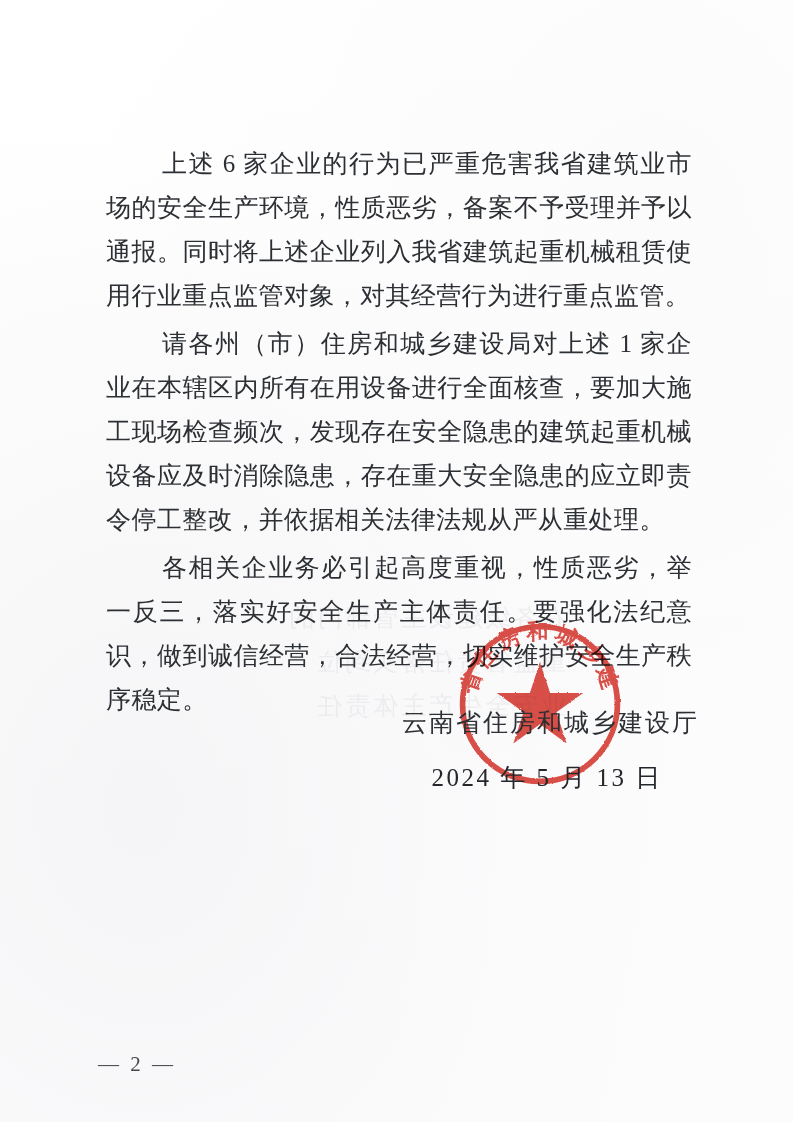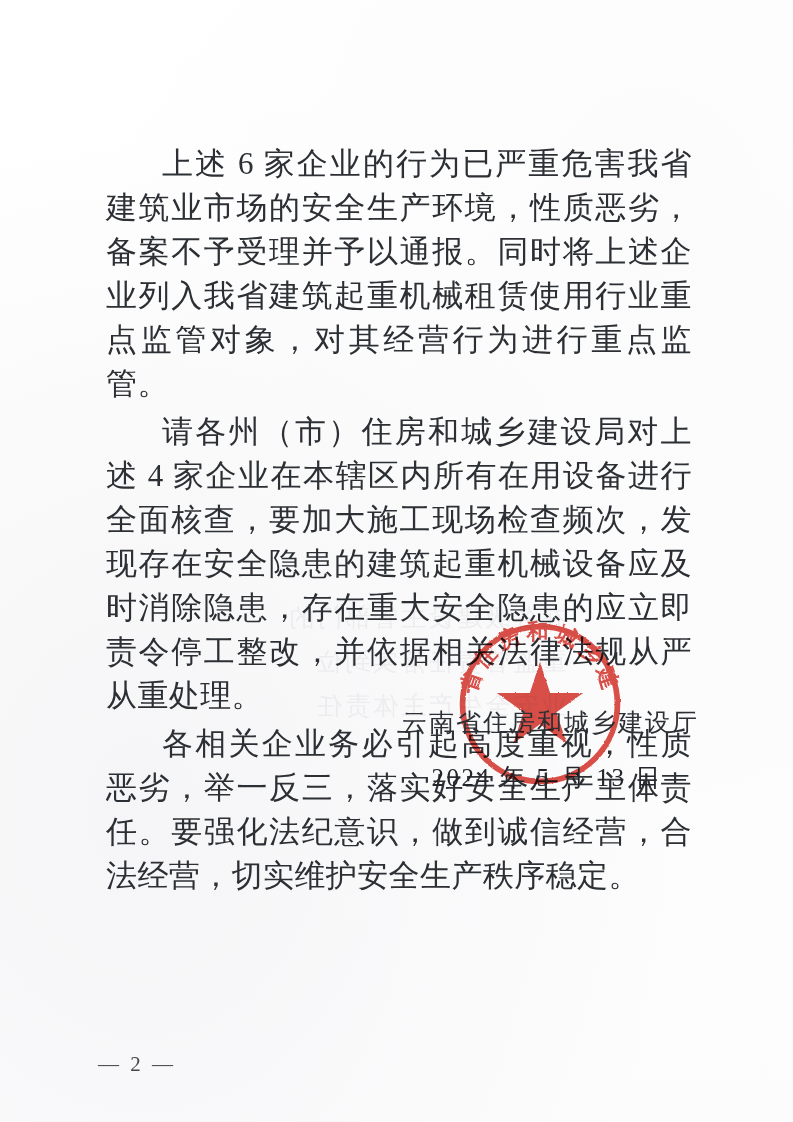--- a/index.html
+++ b/index.html
@@ -48,21 +48,21 @@
 
   
   .body-text {
     position: absolute;
     left: 106px;
     top: 142px;
     width: 586px;
   }
   .para {
     margin: 0 0 4px 0;
-    font-size: 31px;
+    font-size: 25px;
     line-height: 44px;
     color: #2c2f33;
     text-align: justify;
     text-align-last: left;
     text-indent: 56px;
     letter-spacing: 0.4px;
     font-family: "Liberation Serif", "DejaVu Serif", serif;
   }
 
   
@@ -121,21 +121,21 @@
 <div class="page">
 
   <div class="paper-tint"></div>
 
   <div class="bleed"><span>在各级建设主管部门的</span>
 <span>重监管责任落实到位</span>
 <span>业安全生产主体责任</span></div>
 
   <div class="body-text">
     <p class="para">上述 6 家企业的行为已严重危害我省建筑业市场的安全生产环境，性质恶劣，备案不予受理并予以通报。同时将上述企业列入我省建筑起重机械租赁使用行业重点监管对象，对其经营行为进行重点监管。</p>
-    <p class="para">请各州（市）住房和城乡建设局对上述 4 家企业在本辖区内所有在用设备进行全面核查，要加大施工现场检查频次，发现存在安全隐患的建筑起重机械设备应及时消除隐患，存在重大安全隐患的应立即责令停工整改，并依据相关法律法规从严从重处理。</p>
+    <p class="para">请各州（市）住房和城乡建设局对上述 1 家企业在本辖区内所有在用设备进行全面核查，要加大施工现场检查频次，发现存在安全隐患的建筑起重机械设备应及时消除隐患，存在重大安全隐患的应立即责令停工整改，并依据相关法律法规从严从重处理。</p>
     <p class="para">各相关企业务必引起高度重视，性质恶劣，举一反三，落实好安全生产主体责任。要强化法纪意识，做到诚信经营，合法经营，切实维护安全生产秩序稳定。</p>
   </div>
 
   <div class="seal">
     <svg viewBox="0 0 200 200" xmlns="http://www.w3.org/2000/svg">
       <defs>
         <path id="sealArc" d="M 26,100 A 74,74 0 0 1 174,100" fill="none"></path>
         <filter id="rough" x="-20%" y="-20%" width="140%" height="140%">
           <feTurbulence type="fractalNoise" baseFrequency="0.45" numOctaves="3" seed="7" result="n"></feTurbulence>
           <feDisplacementMap in="SourceGraphic" in2="n" scale="2.4" xChannelSelector="R" yChannelSelector="G"></feDisplacementMap>

